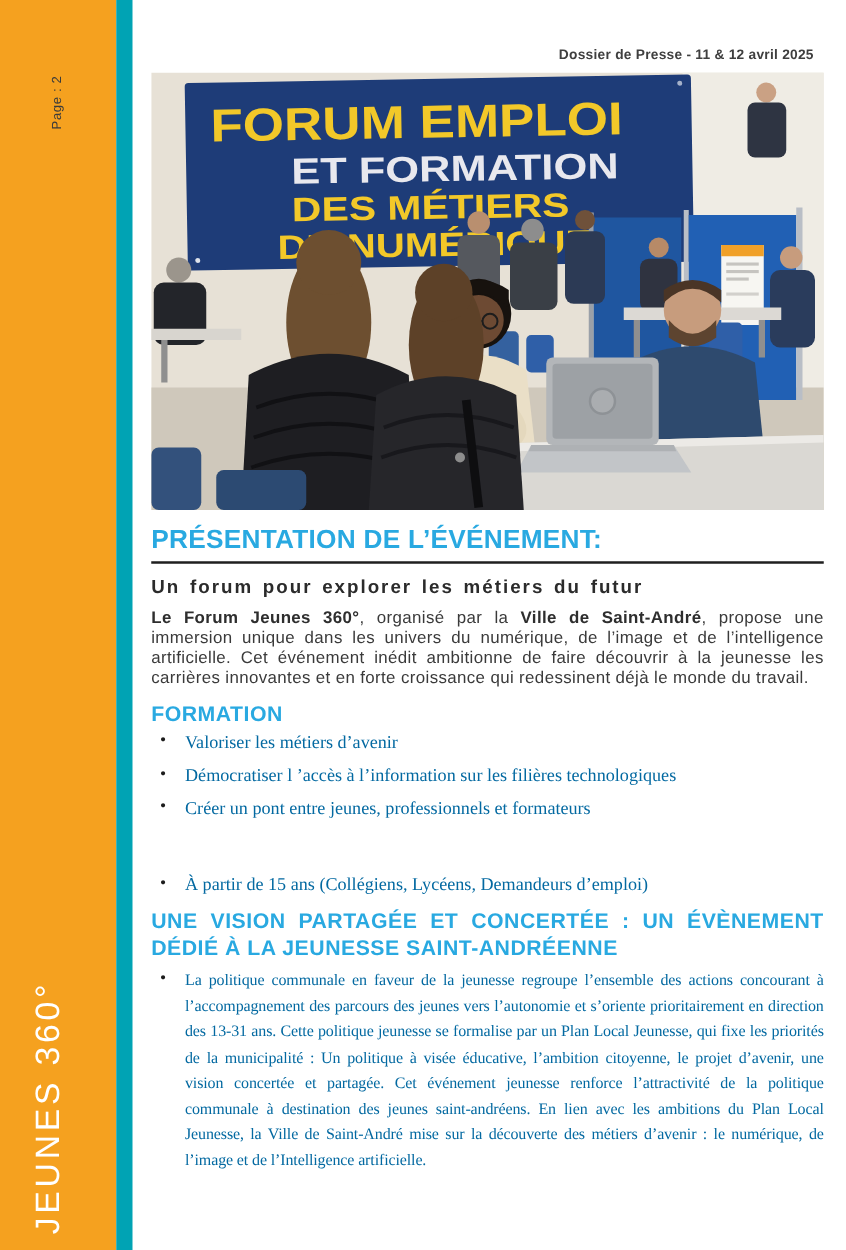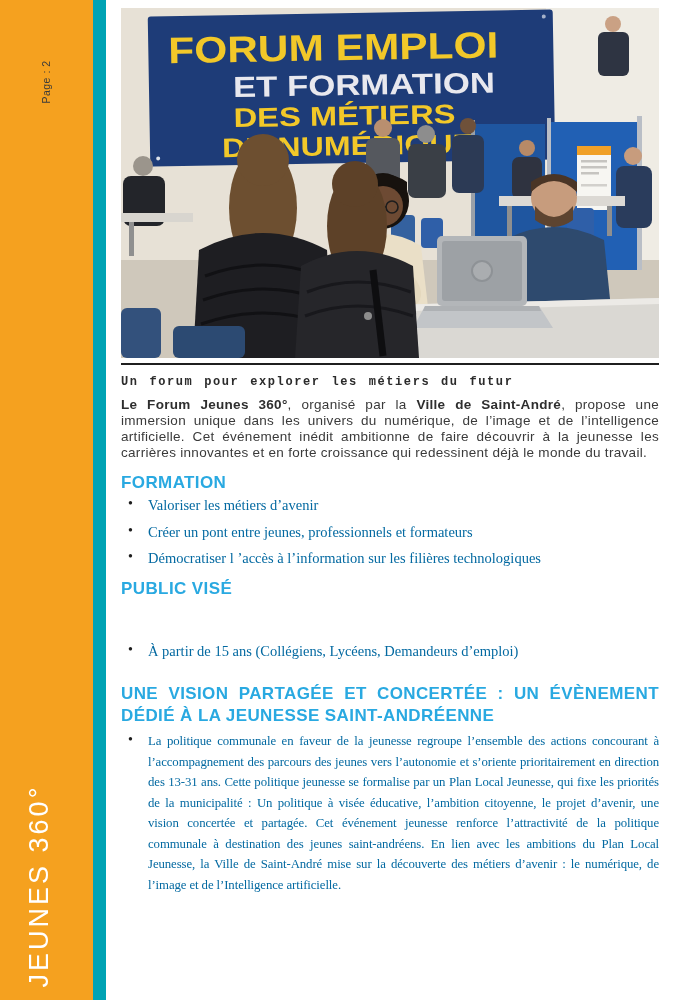--- a/index.html
+++ b/index.html
@@ -25,31 +25,31 @@
   .doc-header{
     margin-top:38px;text-align:right;font-size:11px;font-weight:600;color:#3f3f3f;
     letter-spacing:.2px;padding-right:8px;
   }
   .photo{margin-top:8px;width:538px;height:350px;display:block;}
   .section-title{
     margin-top:12px;font-size:21px;font-weight:700;color:#29A9E1;letter-spacing:.2px;
   }
   .title-rule{border:none;border-top:2.5px solid #1f1f1f;margin:5px 0 10px 0;}
   .subtitle{
-    font-size:12px;font-weight:700;color:#2b2b2b;letter-spacing:1.6px;word-spacing:2px;margin:0 0 8px 0;font-family:Liberation Mono, monospace;
+    font-size:15px;font-weight:700;color:#2b2b2b;letter-spacing:1.6px;word-spacing:2px;margin:0 0 8px 0;
   }
   .intro{
     font-size:13.5px;line-height:16px;color:#3a3a3a;text-align:justify;
     letter-spacing:.3px;margin:0;
   }
   .intro b{color:#2e2e2e;}
   .h-blue{
     font-size:17px;font-weight:700;color:#29A9E1;letter-spacing:.4px;margin:12px 0 4px 0;
   }
-  .h-blue.vision{line-height:22px;text-align:justify;margin-top:23px;}
+  .h-blue.vision{line-height:22px;text-align:justify;margin-top:9px;}
   ul.bullets{
     list-style:none;margin:4px 0 0 0;padding:0;
     font-family:"Liberation Serif",serif;color:#0369a1;
   }
   ul.bullets li{position:relative;padding-left:27px;}
   ul.bullets li::before{
     content:"\2022";position:absolute;left:7px;top:-1px;font-size:14px;color:#1c1c1c;
   }
   ul.bullets.obj li{font-size:14.5px;margin-bottom:9.5px;}
   ul.bullets.single li{font-size:14.5px;margin-bottom:2px;margin-top:44px;}
@@ -60,20 +60,21 @@
 </head>
 <body>
 
 <div class="sidebar"></div>
 <div class="teal-stripe"></div>
 <div class="page-label">Page : 2</div>
 <div class="brand-vertical">JEUNES 360°</div>
 
 <div class="main">
 
+  <div class="doc-header">Dossier de Presse - 11 &amp; 12 avril 2025</div>
 
   <svg class="photo" viewBox="0 0 538 350" xmlns="http://www.w3.org/2000/svg">
 
     <rect width="538" height="350" fill="#e7e1d6"></rect>
     <rect x="425" width="113" height="350" fill="#efece4"></rect>
     <rect y="252" width="538" height="98" fill="#cfc8bb"></rect>
 
     <g transform="rotate(-1 230 80)">
       <rect x="28" y="5" width="405" height="150" rx="3" fill="#1E3C78"></rect>
       <circle cx="36" cy="147" r="2" fill="#ffffff" opacity=".85"></circle>
@@ -191,32 +192,32 @@
       <line x1="252" y1="262" x2="262" y2="348" stroke="#0e0e10" stroke-width="7"></line>
       <circle cx="247" cy="308" r="4" fill="#8d8d8d"></circle>
     </g>
 
     <g>
       <rect x="52" y="318" width="72" height="32" rx="6" fill="#2c4a72"></rect>
       <rect x="0" y="300" width="40" height="50" rx="6" fill="#33517c"></rect>
     </g>
   </svg>
 
+  <div class="section-title">PRÉSENTATION DE L’ÉVÉNEMENT:</div>
   <hr class="title-rule">
   <p class="subtitle">Un forum pour explorer les métiers du futur</p>
   <p class="intro"><b>Le Forum Jeunes 360°</b><span>, organisé par la </span><b>Ville de Saint-André</b><span>, propose une immersion unique dans les univers du numérique, de l’image et de l’intelligence artificielle. Cet événement inédit ambitionne de faire découvrir à la jeunesse les carrières innovantes et en forte croissance qui redessinent déjà le monde du travail.</span></p>
 
   <div class="h-blue">FORMATION</div>
   <ul class="bullets obj">
     <li>Valoriser les métiers d’avenir</li>
+    <li>Démocratiser l ’accès à l’information sur les filières technologiques</li>
     <li>Créer un pont entre jeunes, professionnels et formateurs</li>
-    <li>Démocratiser l ’accès à l’information sur les filières technologiques</li>
   </ul>
 
-  <div class="h-blue">PUBLIC VISÉ</div>
   <ul class="bullets single">
     <li>À partir de 15 ans (Collégiens, Lycéens, Demandeurs d’emploi)</li>
   </ul>
 
   <div class="h-blue vision">UNE VISION PARTAGÉE ET CONCERTÉE : UN ÉVÈNEMENT DÉDIÉ À LA JEUNESSE SAINT-ANDRÉENNE</div>
   <ul class="bullets vision-list">
     <li>La politique communale en faveur de la jeunesse regroupe l’ensemble des actions concourant à l’accompagnement des parcours des jeunes vers l’autonomie et s’oriente prioritairement en direction des 13-31 ans. Cette politique jeunesse se formalise par un Plan Local Jeunesse, qui fixe les priorités de la municipalité : Un politique à visée éducative, l’ambition citoyenne, le projet d’avenir, une vision concertée et partagée. Cet événement jeunesse renforce l’attractivité de la politique communale à destination des jeunes saint-andréens. En lien avec les ambitions du Plan Local Jeunesse, la Ville de Saint-André mise sur la découverte des métiers d’avenir : le numérique, de l’image et de l’Intelligence artificielle.</li>
   </ul>
 
 </div>

